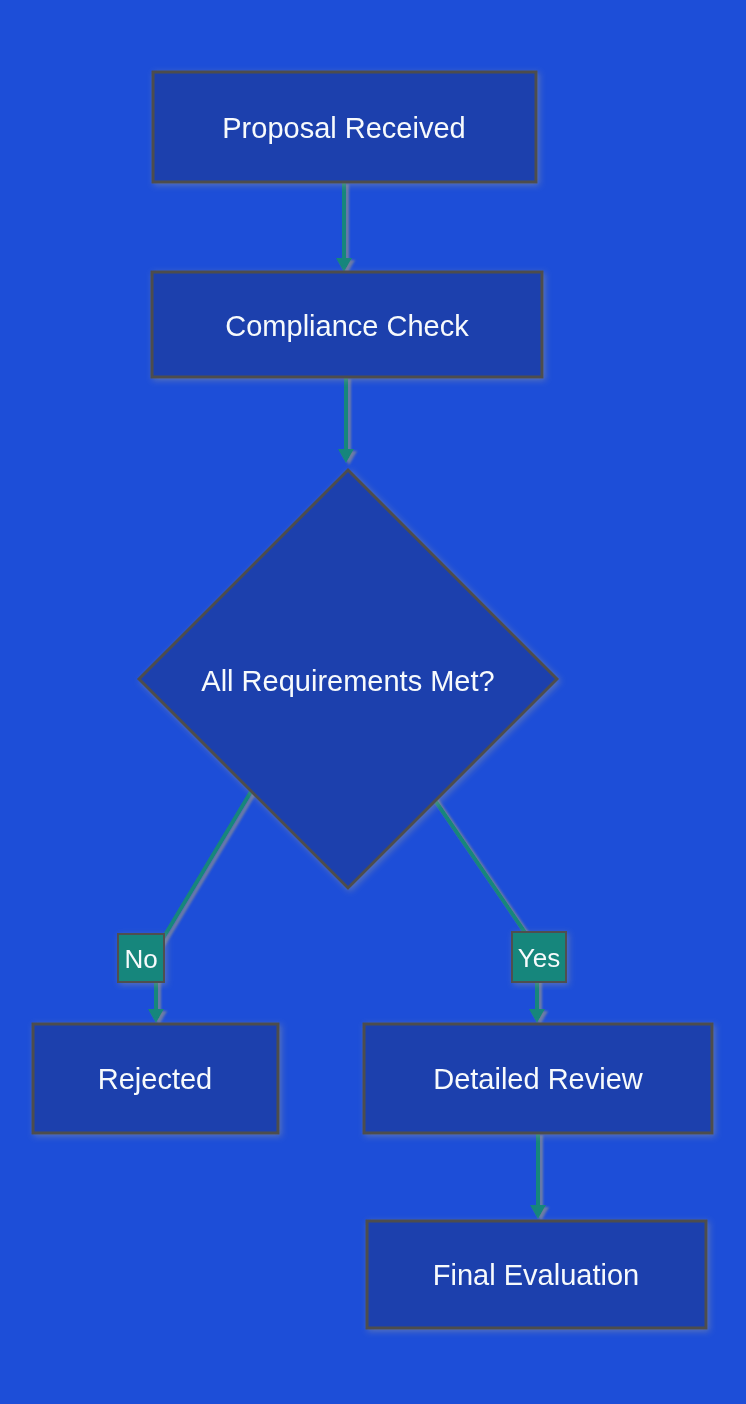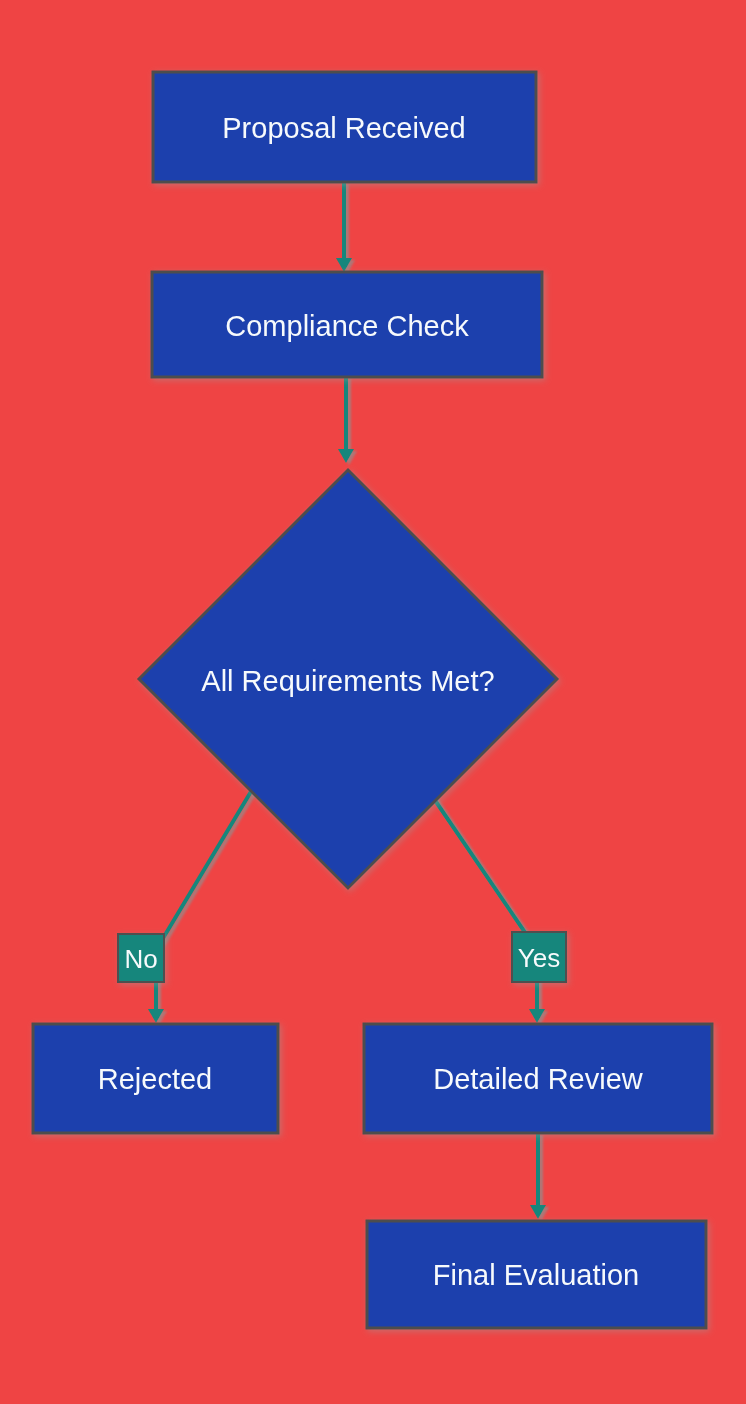--- a/index.html
+++ b/index.html
@@ -4,21 +4,21 @@
 <style>
   html, body {
     margin: 0;
     padding: 0;
     background: #000000;
   }
   .canvas {
     position: relative;
     width: 746px;
     height: 1404px;
-    background: #ef4444;
+    background: #1d4ed8;
     overflow: hidden;
   }
   svg { display: block; }
   svg text {
     font-family: "Liberation Sans", sans-serif;
     fill: #f7fafc;
     font-weight: 500;
   }
   .node-label { font-size: 29px; }
   .edge-label { font-size: 26px; }

